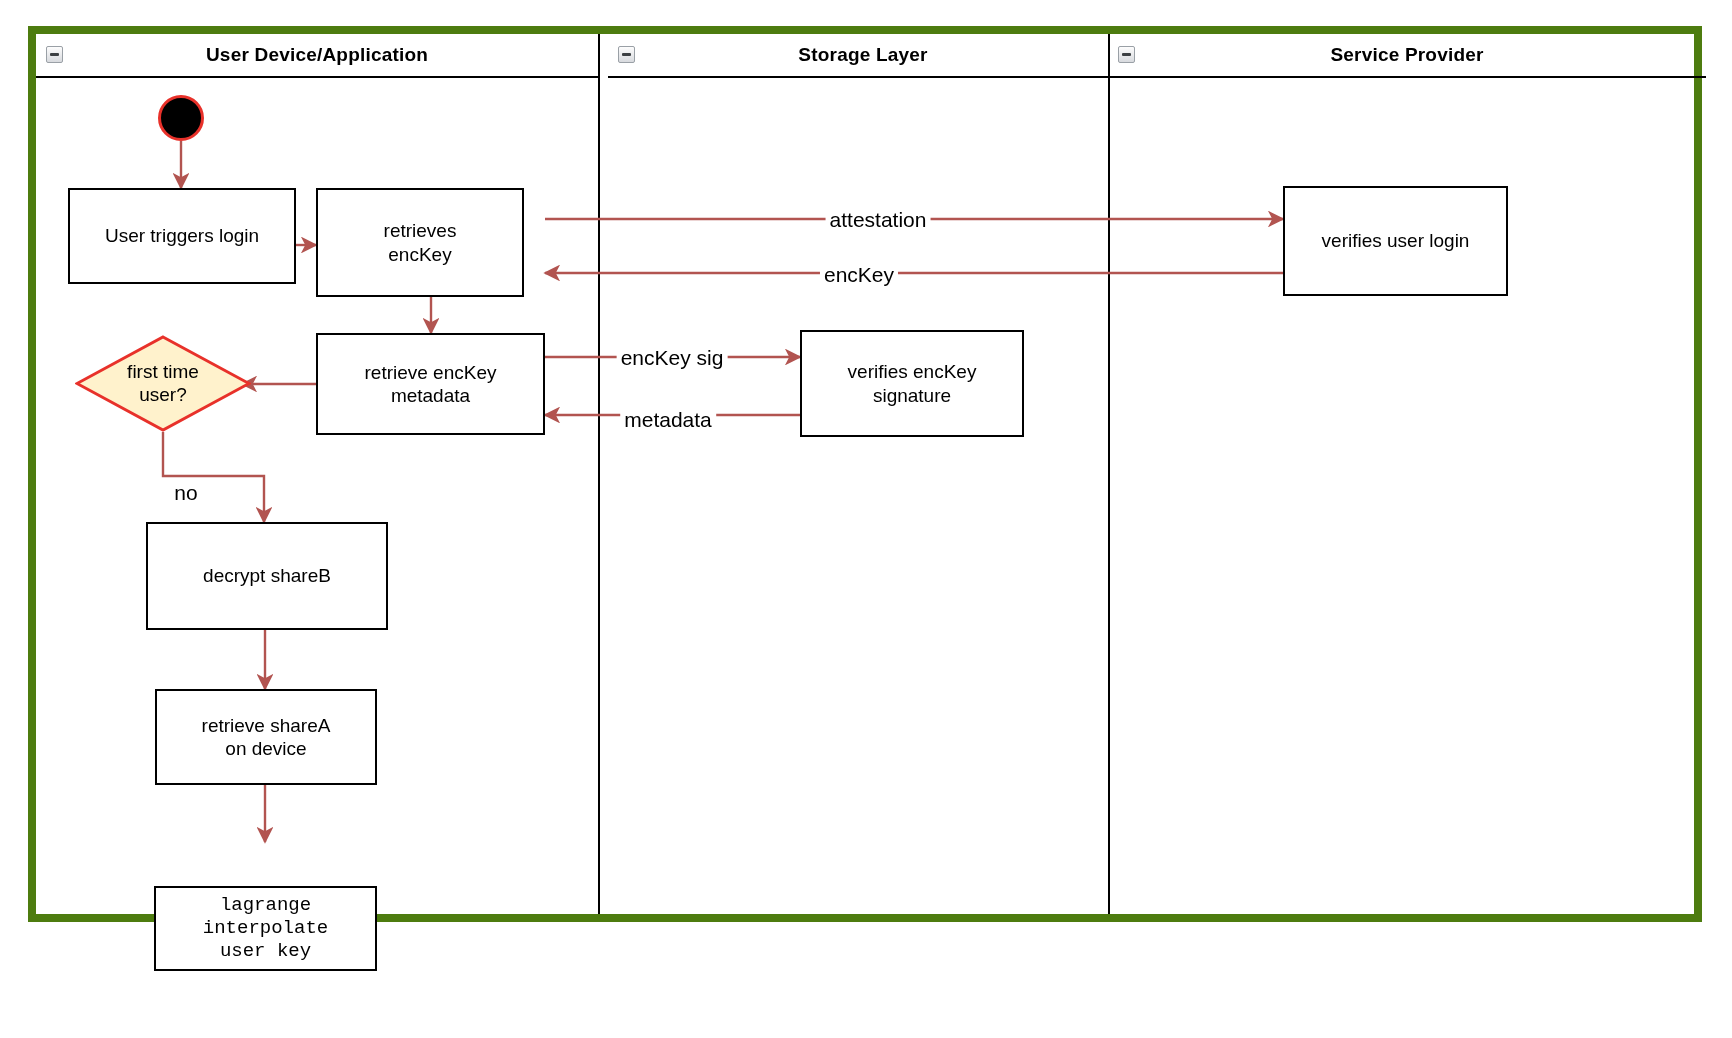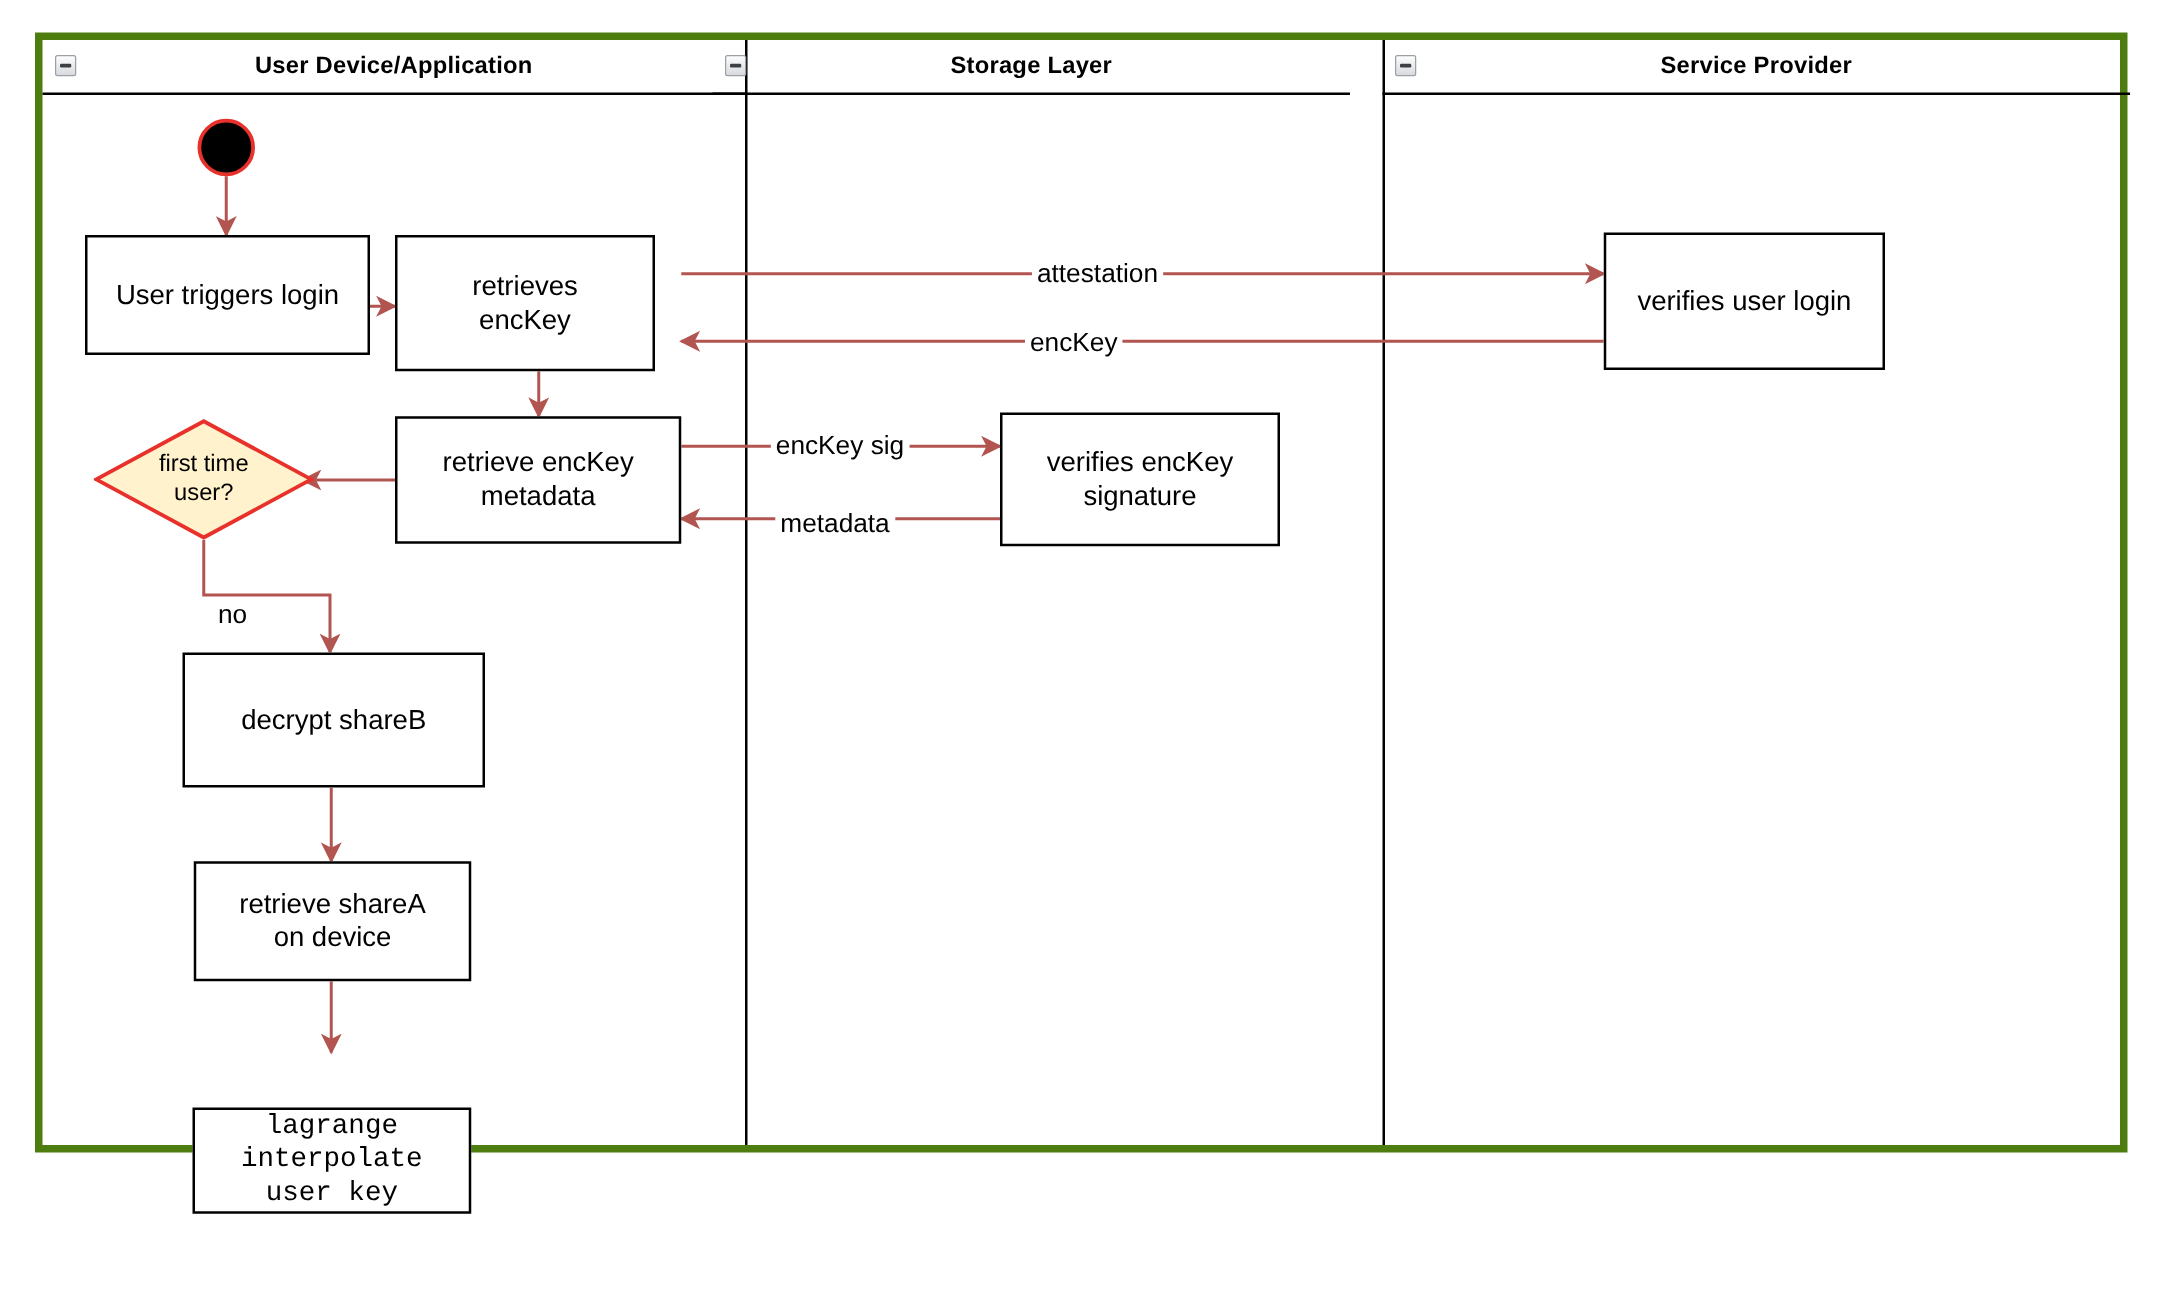--- a/index.html
+++ b/index.html
@@ -17,21 +17,21 @@
     overflow: hidden;
   }
 
   
   .pool {
     position: absolute;
     left: 28px;
     top: 26px;
     width: 1674px;
     height: 896px;
-    border: 6px solid #4d7c0f;
+    border: 8px solid #4d7c0f;
     box-sizing: border-box;
     background: #ffffff;
   }
   .lane {
     position: absolute;
     top: 0;
     height: 100%;
     box-sizing: border-box;
   }
   .lane-divider {
@@ -84,21 +84,21 @@
   
   .node {
     position: absolute;
     box-sizing: border-box;
     border: 2px solid #000000;
     background: #ffffff;
     display: flex;
     align-items: center;
     justify-content: center;
     text-align: center;
-    font-size: 22px;
+    font-size: 19px;
     color: #000000;
     line-height: 1.22;
     padding: 2px 6px;
     white-space: pre-line;
   }
 
   .start-node {
     position: absolute;
     box-sizing: border-box;
     border-radius: 50%;
@@ -152,21 +152,21 @@
   <div class="pool">
 
     <div class="lane" style="left:0; width:562px;"></div>
     <div class="lane-header" style="left:0; width:562px;">
       <span class="collapse-icon"></span>
       <span class="lane-title">User Device/Application</span>
     </div>
 
     <div class="lane-divider" style="left:562px;"></div>
     <div class="lane" style="left:562px; width:510px;"></div>
-    <div class="lane-header" style="left:536px; width:510px;">
+    <div class="lane-header" style="left:572px; width:510px;">
       <span class="collapse-icon"></span>
       <span class="lane-title">Storage Layer</span>
     </div>
 
     <div class="lane-divider" style="left:1072px;"></div>
     <div class="lane" style="left:1072px; width:598px;"></div>
     <div class="lane-header" style="left:1072px; width:598px;">
       <span class="collapse-icon"></span>
       <span class="lane-title">Service Provider</span>
     </div>

